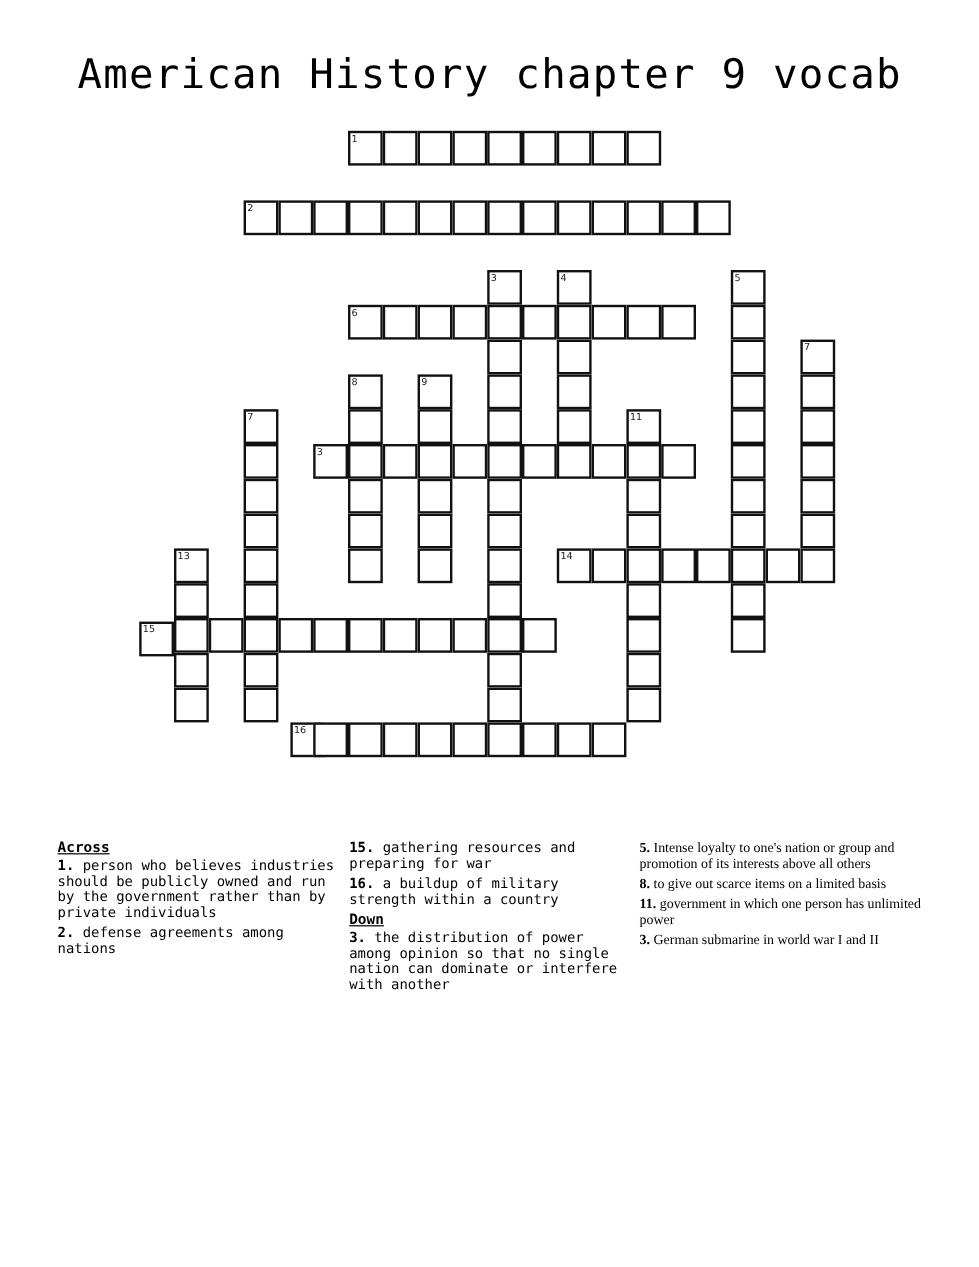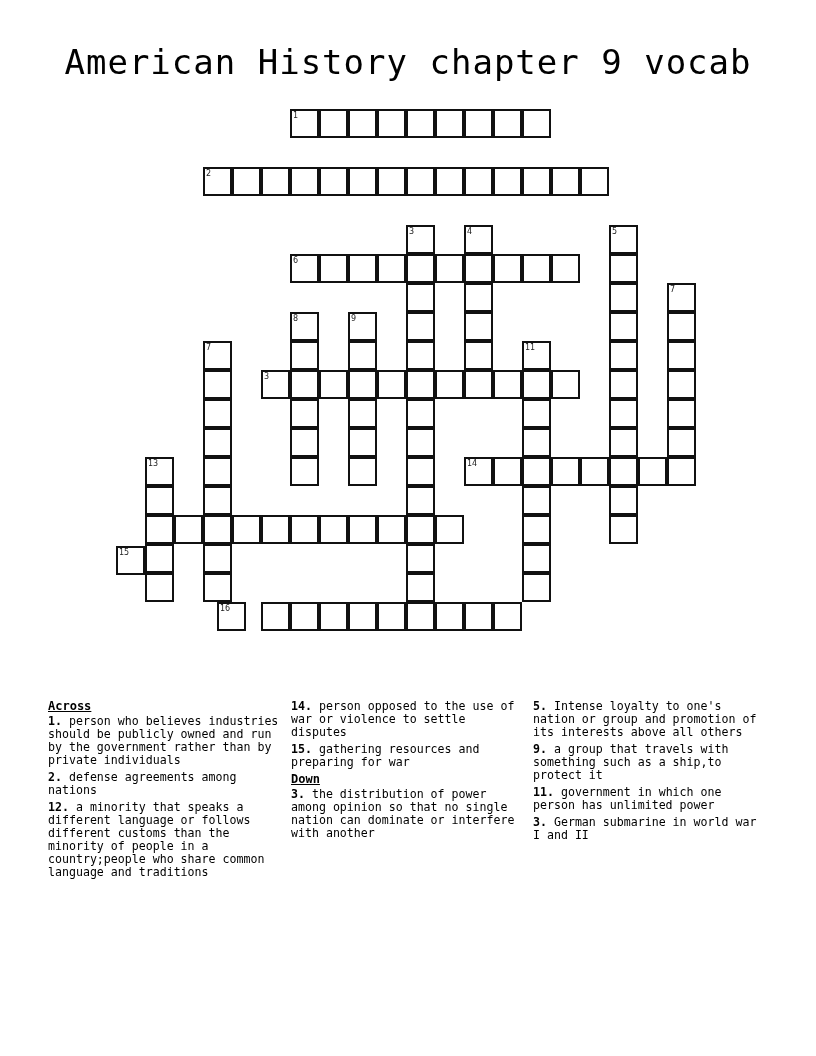--- a/index.html
+++ b/index.html
@@ -11,21 +11,21 @@
   .grid { position: absolute; left: 0; top: 0; width: 816px; height: 680px; }
   .cell { position: absolute; width: 29px; height: 29px; box-sizing: border-box;
           border: 2px solid #111; background: #fff; margin-left: -1px; margin-top: -1px; }
   .cell input { width: 100%; height: 100%; border: none; background: transparent; padding: 0;
                 text-align: center; font-family: "DejaVu Sans Mono", monospace; font-size: 14px;
                 text-transform: uppercase; outline: none; }
   .num { position: absolute; left: 1px; top: 0px; font-size: 8px; line-height: 9px;
          font-family: "DejaVu Sans", sans-serif; color: #222; pointer-events: none; }
   .clues { position: absolute; top: 700px; left: 48px; width: 740px; }
   .col { position: absolute; top: 0; width: 236px; font-size: 11.6px; line-height: 13px; }
-  .col1 { left: 0; } .col2 { left: 243px; } .col3 { left: 485px; }
+  .col1 { left: 0; } .col2 { left: 243px; } .col3 { left: 485px; font-family: Liberation Serif, serif; }
   .heading { font-weight: bold; text-decoration: underline; margin-bottom: 2px; font-size: 12px; }
   .clue { margin-bottom: 4px; white-space: normal; word-wrap: break-word; }
   .clue b { font-weight: bold; }
 </style>
 </head>
 <body>
 
 <div class="title">American History chapter 9 vocab</div>
 
 <div class="grid" id="grid">
@@ -137,52 +137,51 @@
     <div class="cell" style="left: 146px; top: 458px;"><span class="num">13</span><input maxlength="1" style=""></div>
     <div class="cell" style="left: 146px; top: 487px;"><input maxlength="1" style=""></div>
     <div class="cell" style="left: 146px; top: 516px;"><input maxlength="1" style=""></div>
     <div class="cell" style="left: 146px; top: 545px;"><input maxlength="1" style=""></div>
     <div class="cell" style="left: 146px; top: 574px;"><input maxlength="1" style=""></div>
     <div class="cell" style="left: 465px; top: 458px;"><span class="num">14</span><input maxlength="1" style=""></div>
     <div class="cell" style="left: 494px; top: 458px;"><input maxlength="1" style=""></div>
     <div class="cell" style="left: 552px; top: 458px;"><input maxlength="1" style=""></div>
     <div class="cell" style="left: 581px; top: 458px;"><input maxlength="1" style=""></div>
     <div class="cell" style="left: 639px; top: 458px;"><input maxlength="1" style=""></div>
-    <div class="cell" style="left: 117px; top: 547px;"><span class="num">15</span><input maxlength="1" style=""></div>
+    <div class="cell" style="left: 117px; top: 519px;"><span class="num">15</span><input maxlength="1" style=""></div>
     <div class="cell" style="left: 175px; top: 516px;"><input maxlength="1" style=""></div>
     <div class="cell" style="left: 233px; top: 516px;"><input maxlength="1" style=""></div>
     <div class="cell" style="left: 262px; top: 516px;"><input maxlength="1" style=""></div>
     <div class="cell" style="left: 291px; top: 516px;"><input maxlength="1" style=""></div>
     <div class="cell" style="left: 320px; top: 516px;"><input maxlength="1" style=""></div>
     <div class="cell" style="left: 349px; top: 516px;"><input maxlength="1" style=""></div>
     <div class="cell" style="left: 378px; top: 516px;"><input maxlength="1" style=""></div>
     <div class="cell" style="left: 436px; top: 516px;"><input maxlength="1" style=""></div>
-    <div class="cell" style="left: 218px; top: 603px;"><span class="num">16</span><input maxlength="1" style=""></div>
+    <div class="cell" style="left: 243px; top: 603px;"><span class="num">16</span><input maxlength="1" style=""></div>
     <div class="cell" style="left: 262px; top: 603px;"><input maxlength="1" style=""></div>
     <div class="cell" style="left: 291px; top: 603px;"><input maxlength="1" style=""></div>
     <div class="cell" style="left: 320px; top: 603px;"><input maxlength="1" style=""></div>
     <div class="cell" style="left: 349px; top: 603px;"><input maxlength="1" style=""></div>
     <div class="cell" style="left: 378px; top: 603px;"><input maxlength="1" style=""></div>
     <div class="cell" style="left: 436px; top: 603px;"><input maxlength="1" style=""></div>
     <div class="cell" style="left: 465px; top: 603px;"><input maxlength="1" style=""></div>
     <div class="cell" style="left: 494px; top: 603px;"><input maxlength="1" style=""></div>
   </div>
 
 <div class="clues">
   <div class="col col1">
     <div class="heading">Across</div>
     <div class="clue"><b>1.</b> <span>person who believes industries should be publicly owned and run by the government rather than by private individuals</span></div>
     <div class="clue"><b>2.</b> <span>defense agreements among nations</span></div>
-    <div class="clue"><b>12.</b> <span>a minority that speaks a different language or follows different customs than the minority of people in a country;people who share common language and traditions</span></div>
   </div>
   <div class="col col2">
-    <div class="clue"><b>14.</b> <span>person opposed to the use of war or violence to settle disputes</span></div>
     <div class="clue"><b>15.</b> <span>gathering resources and preparing for war</span></div>
+    <div class="clue"><b>16.</b> <span>a buildup of military strength within a country</span></div>
     <div class="heading">Down</div>
     <div class="clue"><b>3.</b> <span>the distribution of power among opinion so that no single nation can dominate or interfere with another</span></div>
   </div>
   <div class="col col3">
     <div class="clue"><b>5.</b> <span>Intense loyalty to one's nation or group and promotion of its interests above all others</span></div>
-    <div class="clue"><b>9.</b> <span>a group that travels with something such as a ship,to protect it</span></div>
+    <div class="clue"><b>8.</b> <span>to give out scarce items on a limited basis</span></div>
     <div class="clue"><b>11.</b> <span>government in which one person has unlimited power</span></div>
     <div class="clue"><b>3.</b> <span>German submarine in world war I and II</span></div>
   </div>
 </div>
 
 </body></html>

